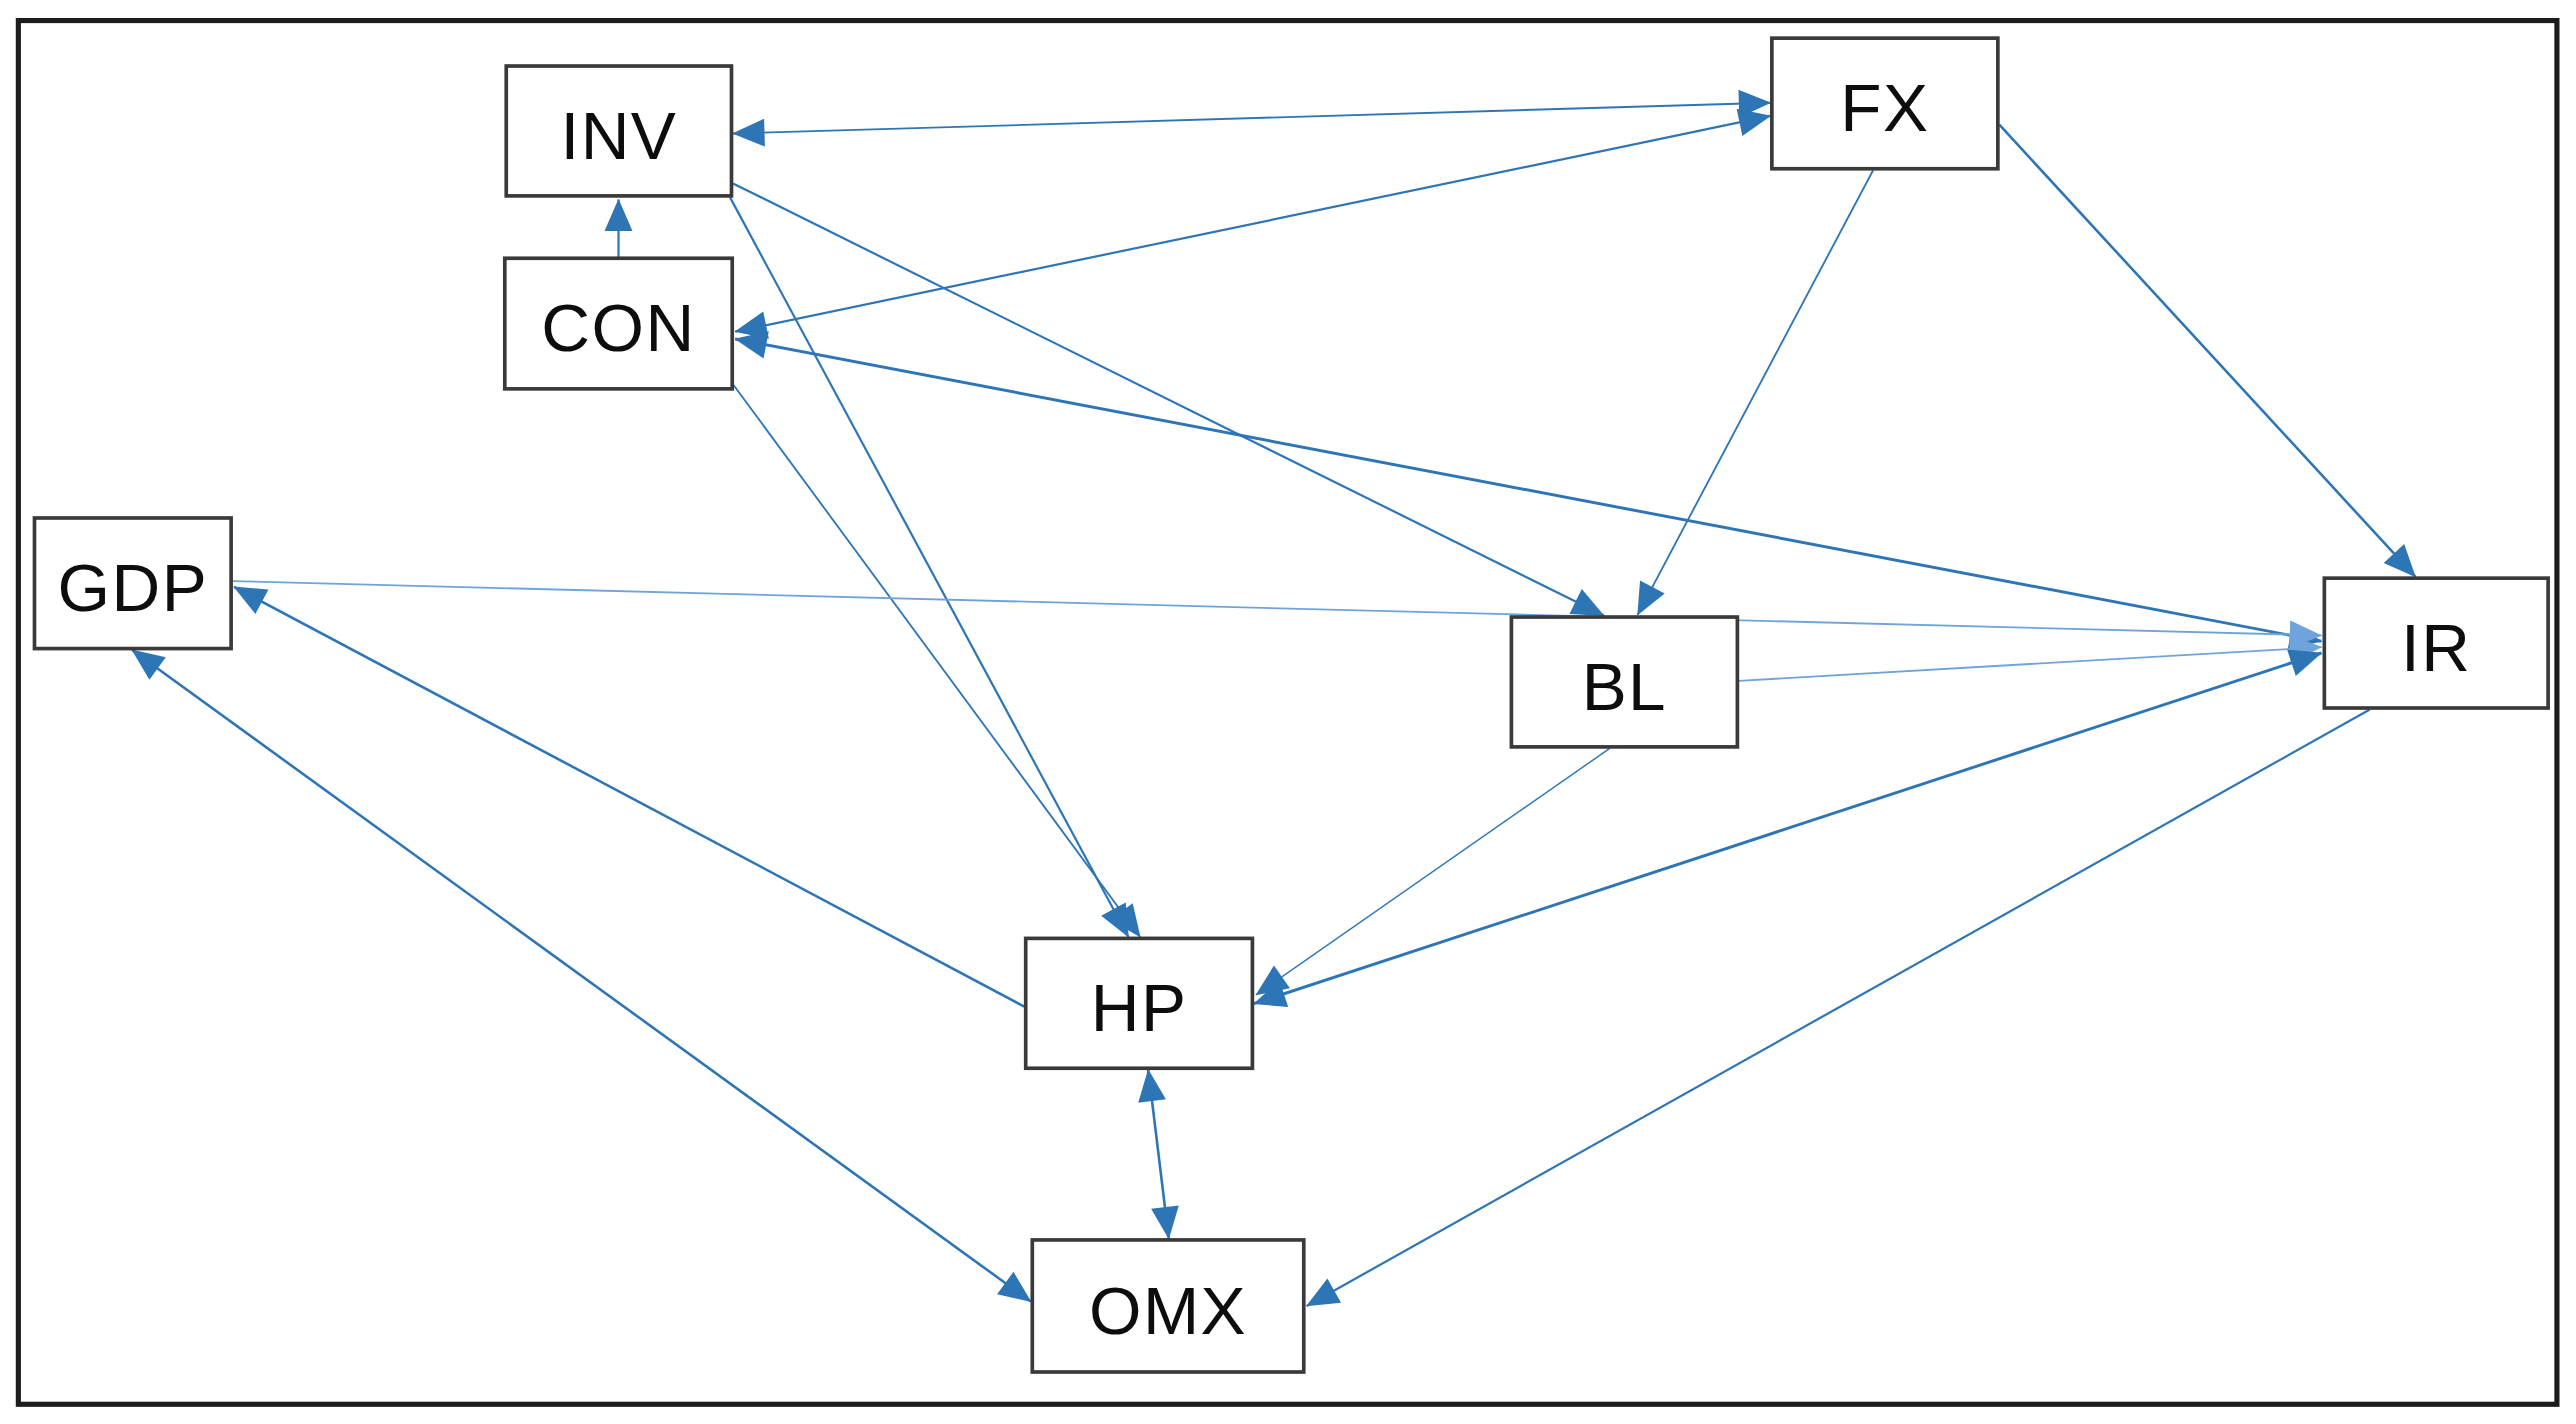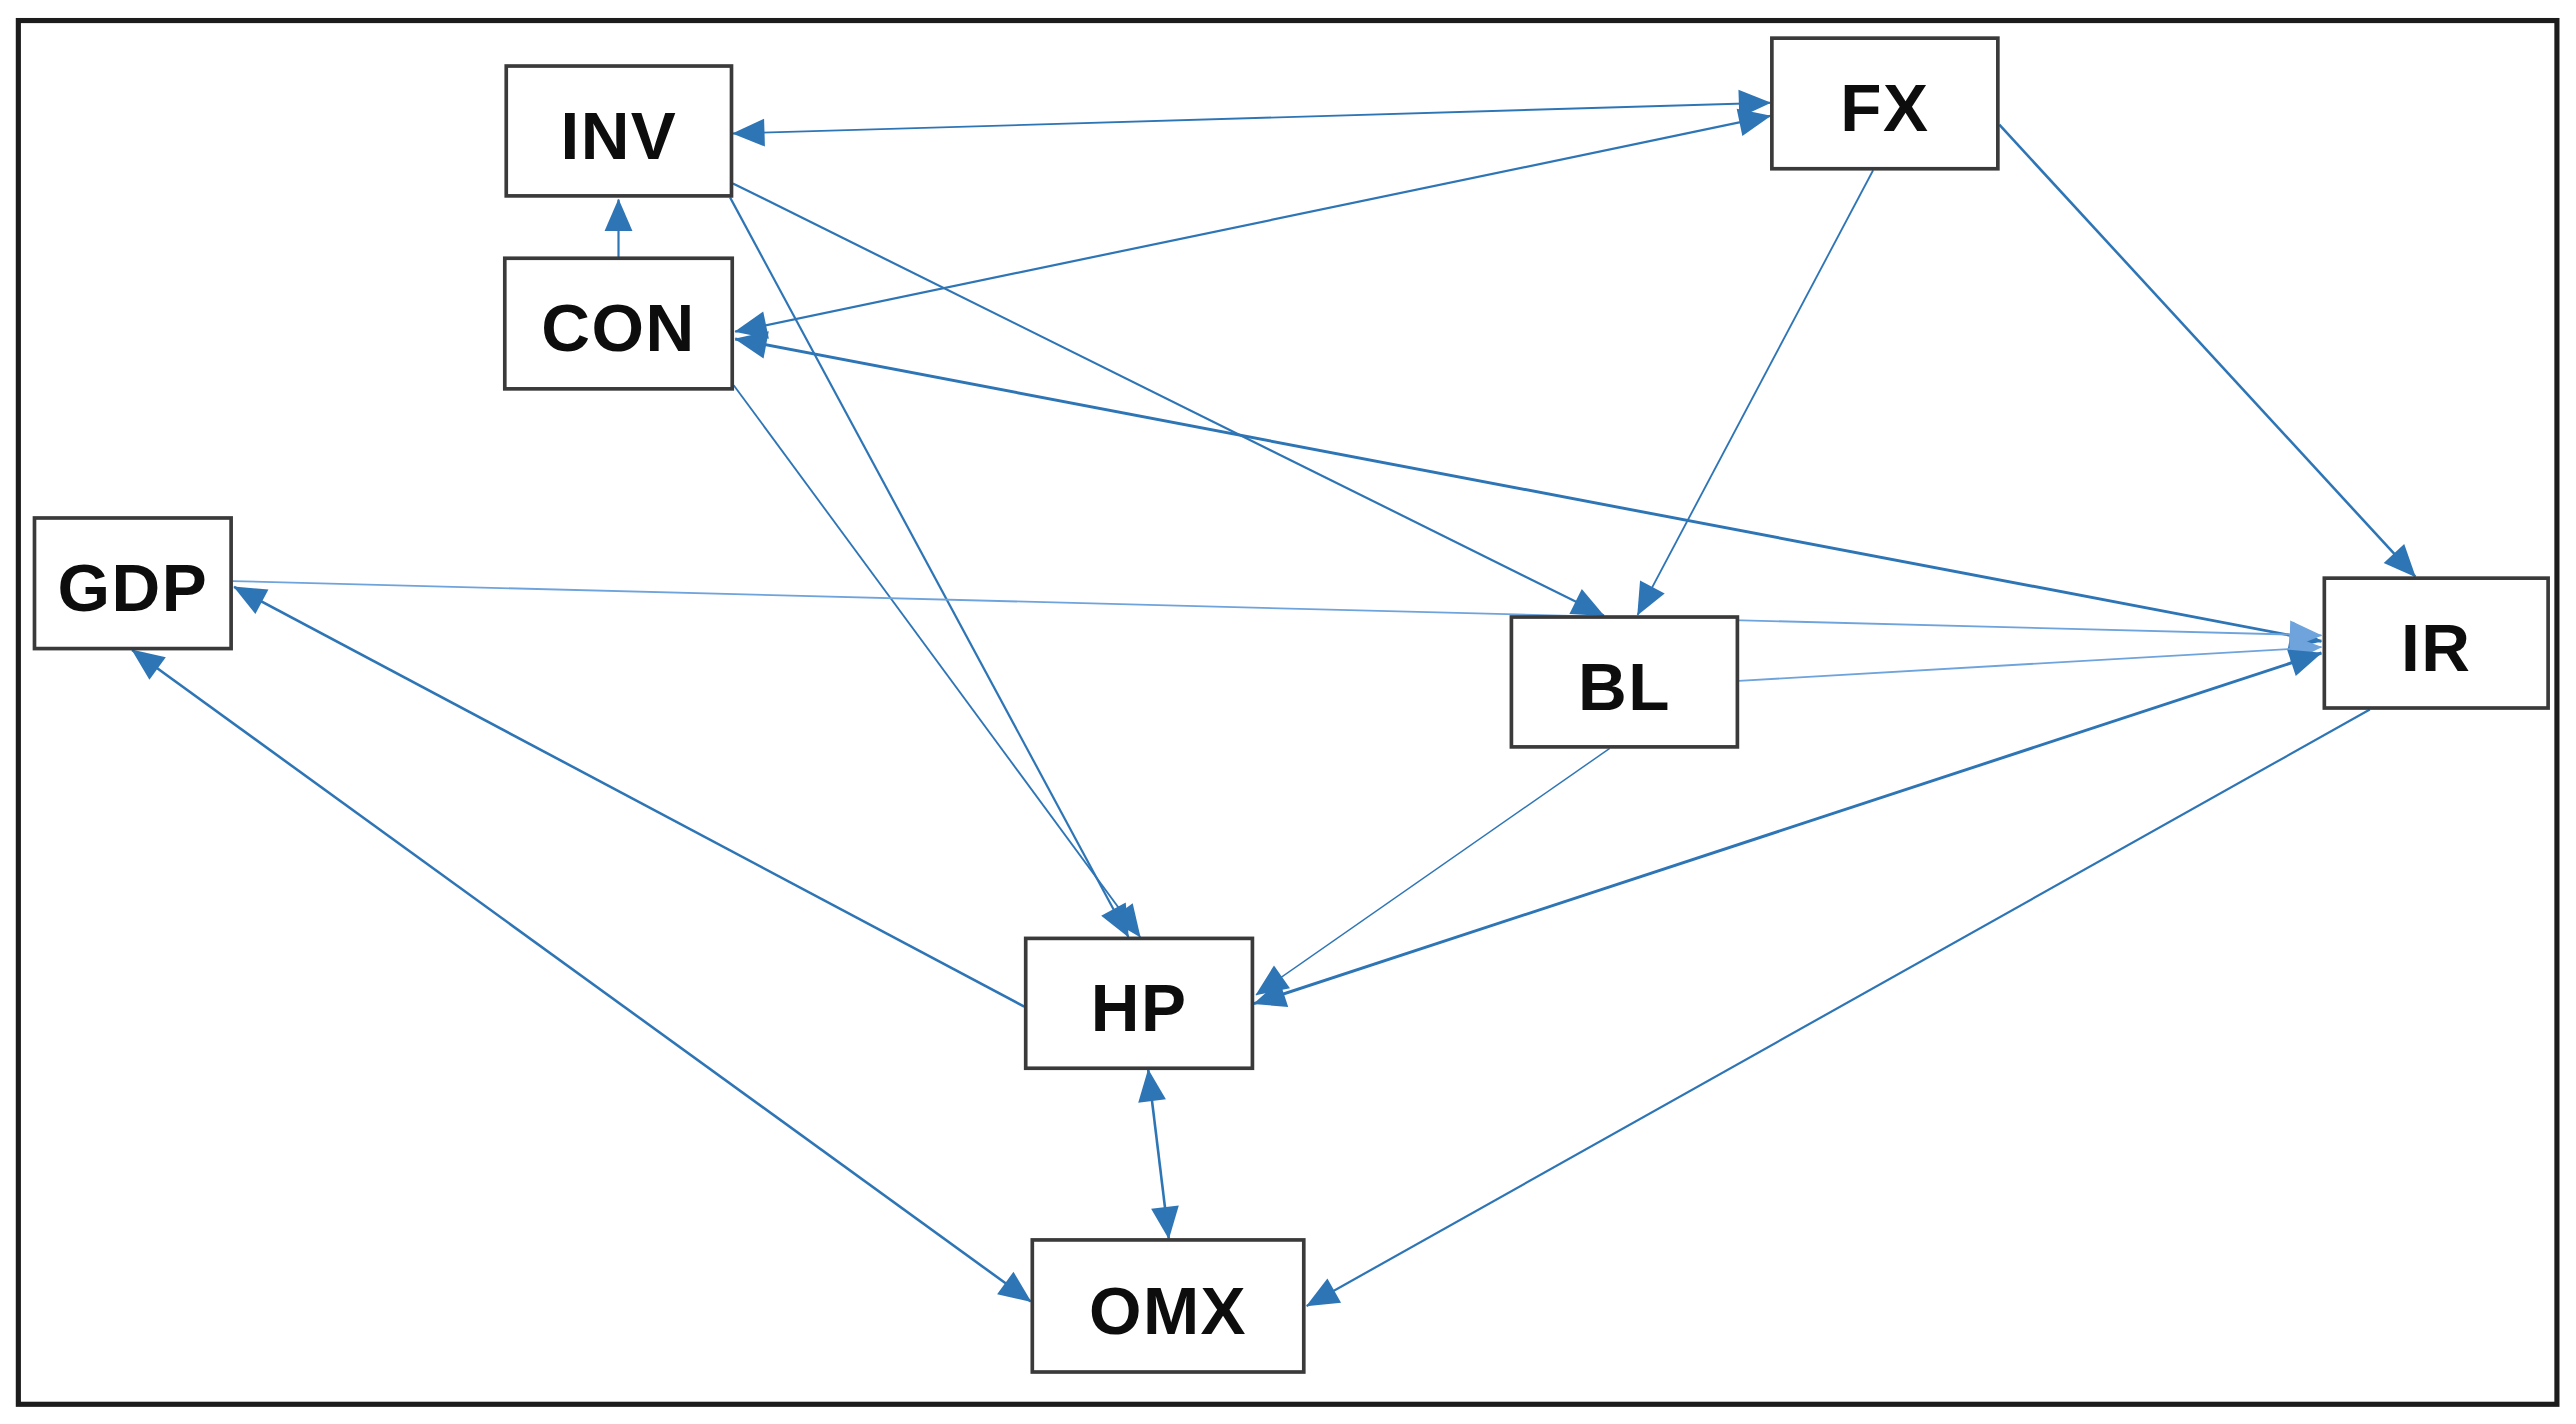--- a/index.html
+++ b/index.html
@@ -5,21 +5,20 @@
   html, body {
     margin: 0;
     padding: 0;
     background: #ffffff;
     font-family: "Liberation Sans", sans-serif;
   }
   .stage {
     width: 100%;
     max-width: 2576px;
     margin: 0 auto;
-    font-weight: bold;
   }
   svg { display: block; width: 100%; height: auto; }
   .node-rect {
     fill: #ffffff;
     stroke: #3a3a3a;
     stroke-width: 5px;
   }
   .node-label {
     fill: #0d0d0d;
     font-family: "Liberation Sans", "DejaVu Sans", sans-serif;

